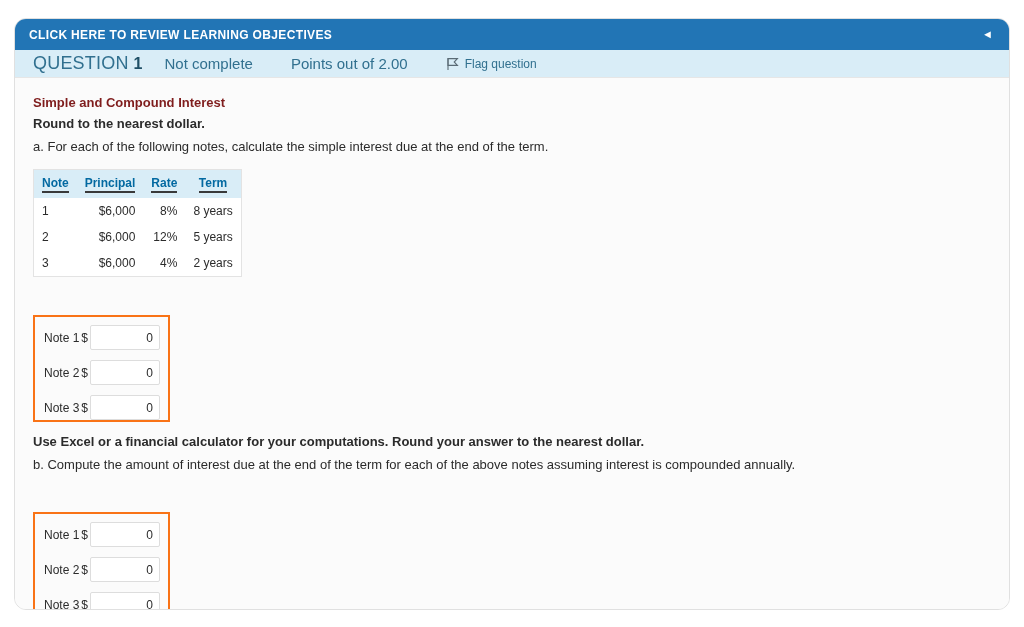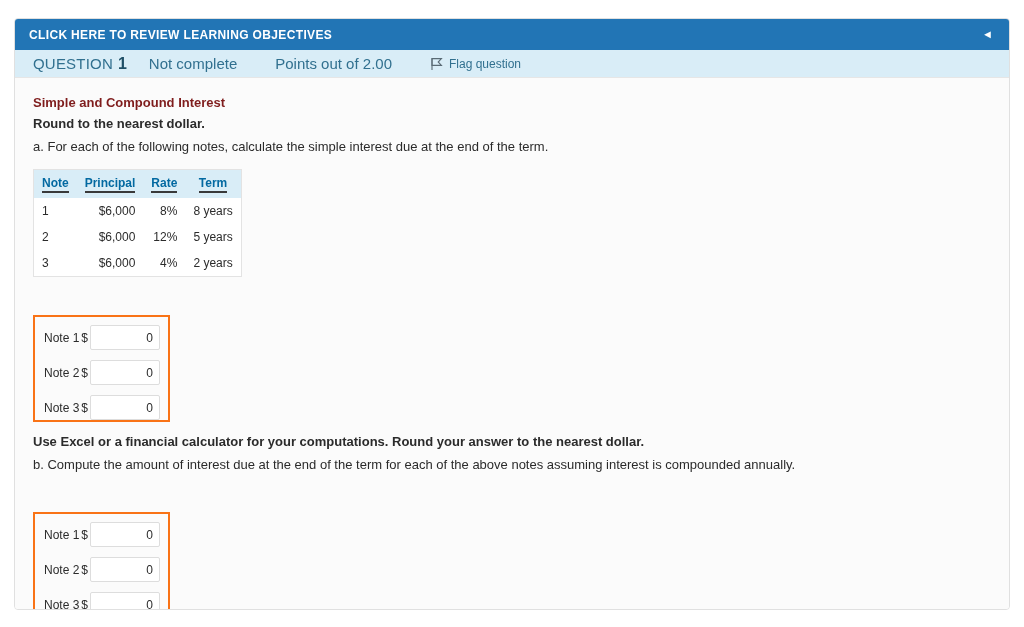--- a/index.html
+++ b/index.html
@@ -21,21 +21,21 @@
   }
 
   
   .question-container {
     position: absolute;
     left: 14px;
     top: 18px;
     width: 996px;
     height: 592px;
     border: 1px solid #e0e0e0;
-    border-radius: 4px;
+    border-radius: 12px;
     background: #fbfbfb;
     overflow: hidden;
   }
 
   
   .objectives-bar {
     height: 31px;
     background: #2275b5;
     display: flex;
     align-items: center;
@@ -67,21 +67,21 @@
     padding-left: 18px;
     gap: 0;
   }
   .qnumber {
     display: flex;
     align-items: baseline;
     color: #31708f;
     margin-right: 22px;
   }
   .qnumber .qword {
-    font-size: 15px;
+    font-size: 18px;
     letter-spacing: 0.2px;
   }
   .qnumber .qnum {
     font-size: 16px;
     font-weight: bold;
     margin-left: 5px;
     color: #1f4f66;
   }
   .meta-item {
     font-size: 15px;

